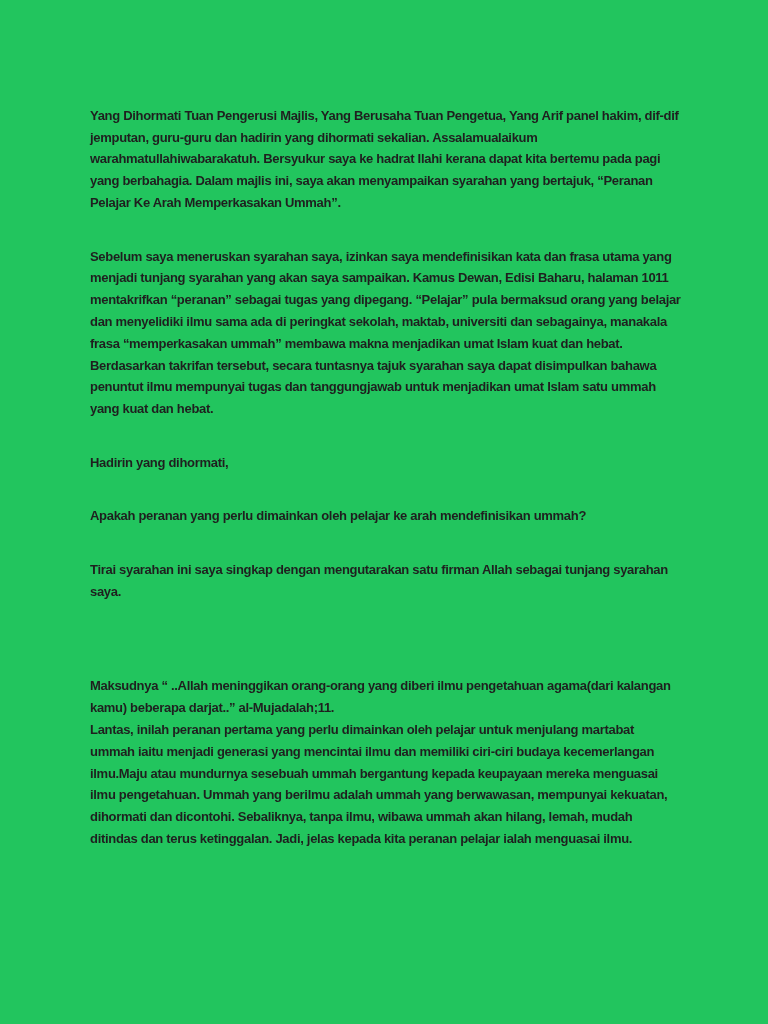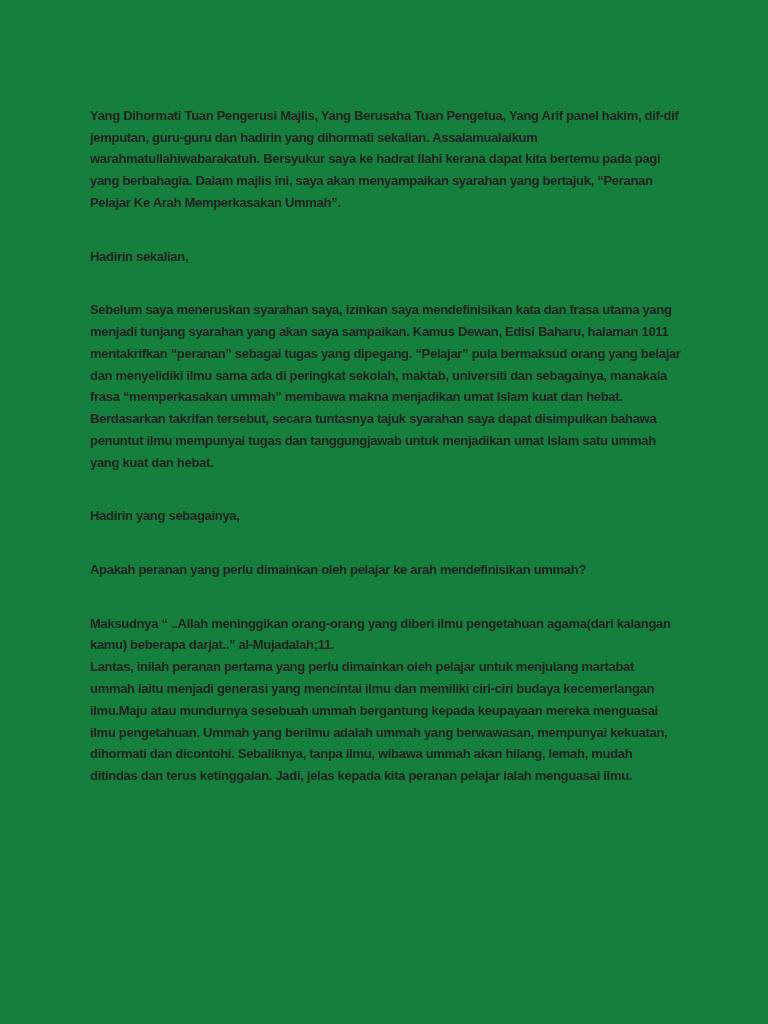--- a/index.html
+++ b/index.html
@@ -9,21 +9,21 @@
   body {
     width: 768px;
     height: 1024px;
     background: #ffffff;
     overflow: hidden;
   }
   .page {
     position: relative;
     width: 768px;
     height: 1024px;
-    background: #15803d;
+    background: #22c55e;
     font-family: "Liberation Sans", "DejaVu Sans", sans-serif;
   }
   .text-block {
     position: absolute;
     left: 90px;
     top: 83px;
     width: 665px;
     color: #1f1f1f;
     font-size: 13px;
     font-weight: 700;
@@ -45,31 +45,32 @@
 </head>
 <body>
 
 <div class="page">
   <div class="text-block">
     <p class="para">Yang Dihormati Tuan Pengerusi Majlis, Yang Berusaha Tuan Pengetua, Yang Arif panel hakim, dif-dif
 jemputan, guru-guru dan hadirin yang dihormati sekalian. Assalamualaikum
 warahmatullahiwabarakatuh. Bersyukur saya ke hadrat Ilahi kerana dapat kita bertemu pada pagi
 yang berbahagia. Dalam majlis ini, saya akan menyampaikan syarahan yang bertajuk, “Peranan
 Pelajar Ke Arah Memperkasakan Ummah”.</p>
-    <p class="para">Hadirin sekalian,</p>
     <p class="para">Sebelum saya meneruskan syarahan saya, izinkan saya mendefinisikan kata dan frasa utama yang
 menjadi tunjang syarahan yang akan saya sampaikan. Kamus Dewan, Edisi Baharu, halaman 1011
 mentakrifkan “peranan” sebagai tugas yang dipegang. “Pelajar” pula bermaksud orang yang belajar
 dan menyelidiki ilmu sama ada di peringkat sekolah, maktab, universiti dan sebagainya, manakala
 frasa “memperkasakan ummah” membawa makna menjadikan umat Islam kuat dan hebat.
 Berdasarkan takrifan tersebut, secara tuntasnya tajuk syarahan saya dapat disimpulkan bahawa
 penuntut ilmu mempunyai tugas dan tanggungjawab untuk menjadikan umat Islam satu ummah
 yang kuat dan hebat.</p>
-    <p class="para">Hadirin yang sebagainya,</p>
+    <p class="para">Hadirin yang dihormati,</p>
     <p class="para">Apakah peranan yang perlu dimainkan oleh pelajar ke arah mendefinisikan ummah?</p>
+    <p class="para gap-lg">Tirai syarahan ini saya singkap dengan mengutarakan satu firman Allah sebagai tunjang syarahan
+saya.</p>
     <p class="para gap-xl">Maksudnya “ ..Allah meninggikan orang-orang yang diberi ilmu pengetahuan agama(dari kalangan
 kamu) beberapa darjat..” al-Mujadalah;11.
 Lantas, inilah peranan pertama yang perlu dimainkan oleh pelajar untuk menjulang martabat
 ummah iaitu menjadi generasi yang mencintai ilmu dan memiliki ciri-ciri budaya kecemerlangan
 ilmu.Maju atau mundurnya sesebuah ummah bergantung kepada keupayaan mereka menguasai
 ilmu pengetahuan. Ummah yang berilmu adalah ummah yang berwawasan, mempunyai kekuatan,
 dihormati dan dicontohi. Sebaliknya, tanpa ilmu, wibawa ummah akan hilang, lemah, mudah
 ditindas dan terus ketinggalan. Jadi, jelas kepada kita peranan pelajar ialah menguasai ilmu.</p>
     
     

